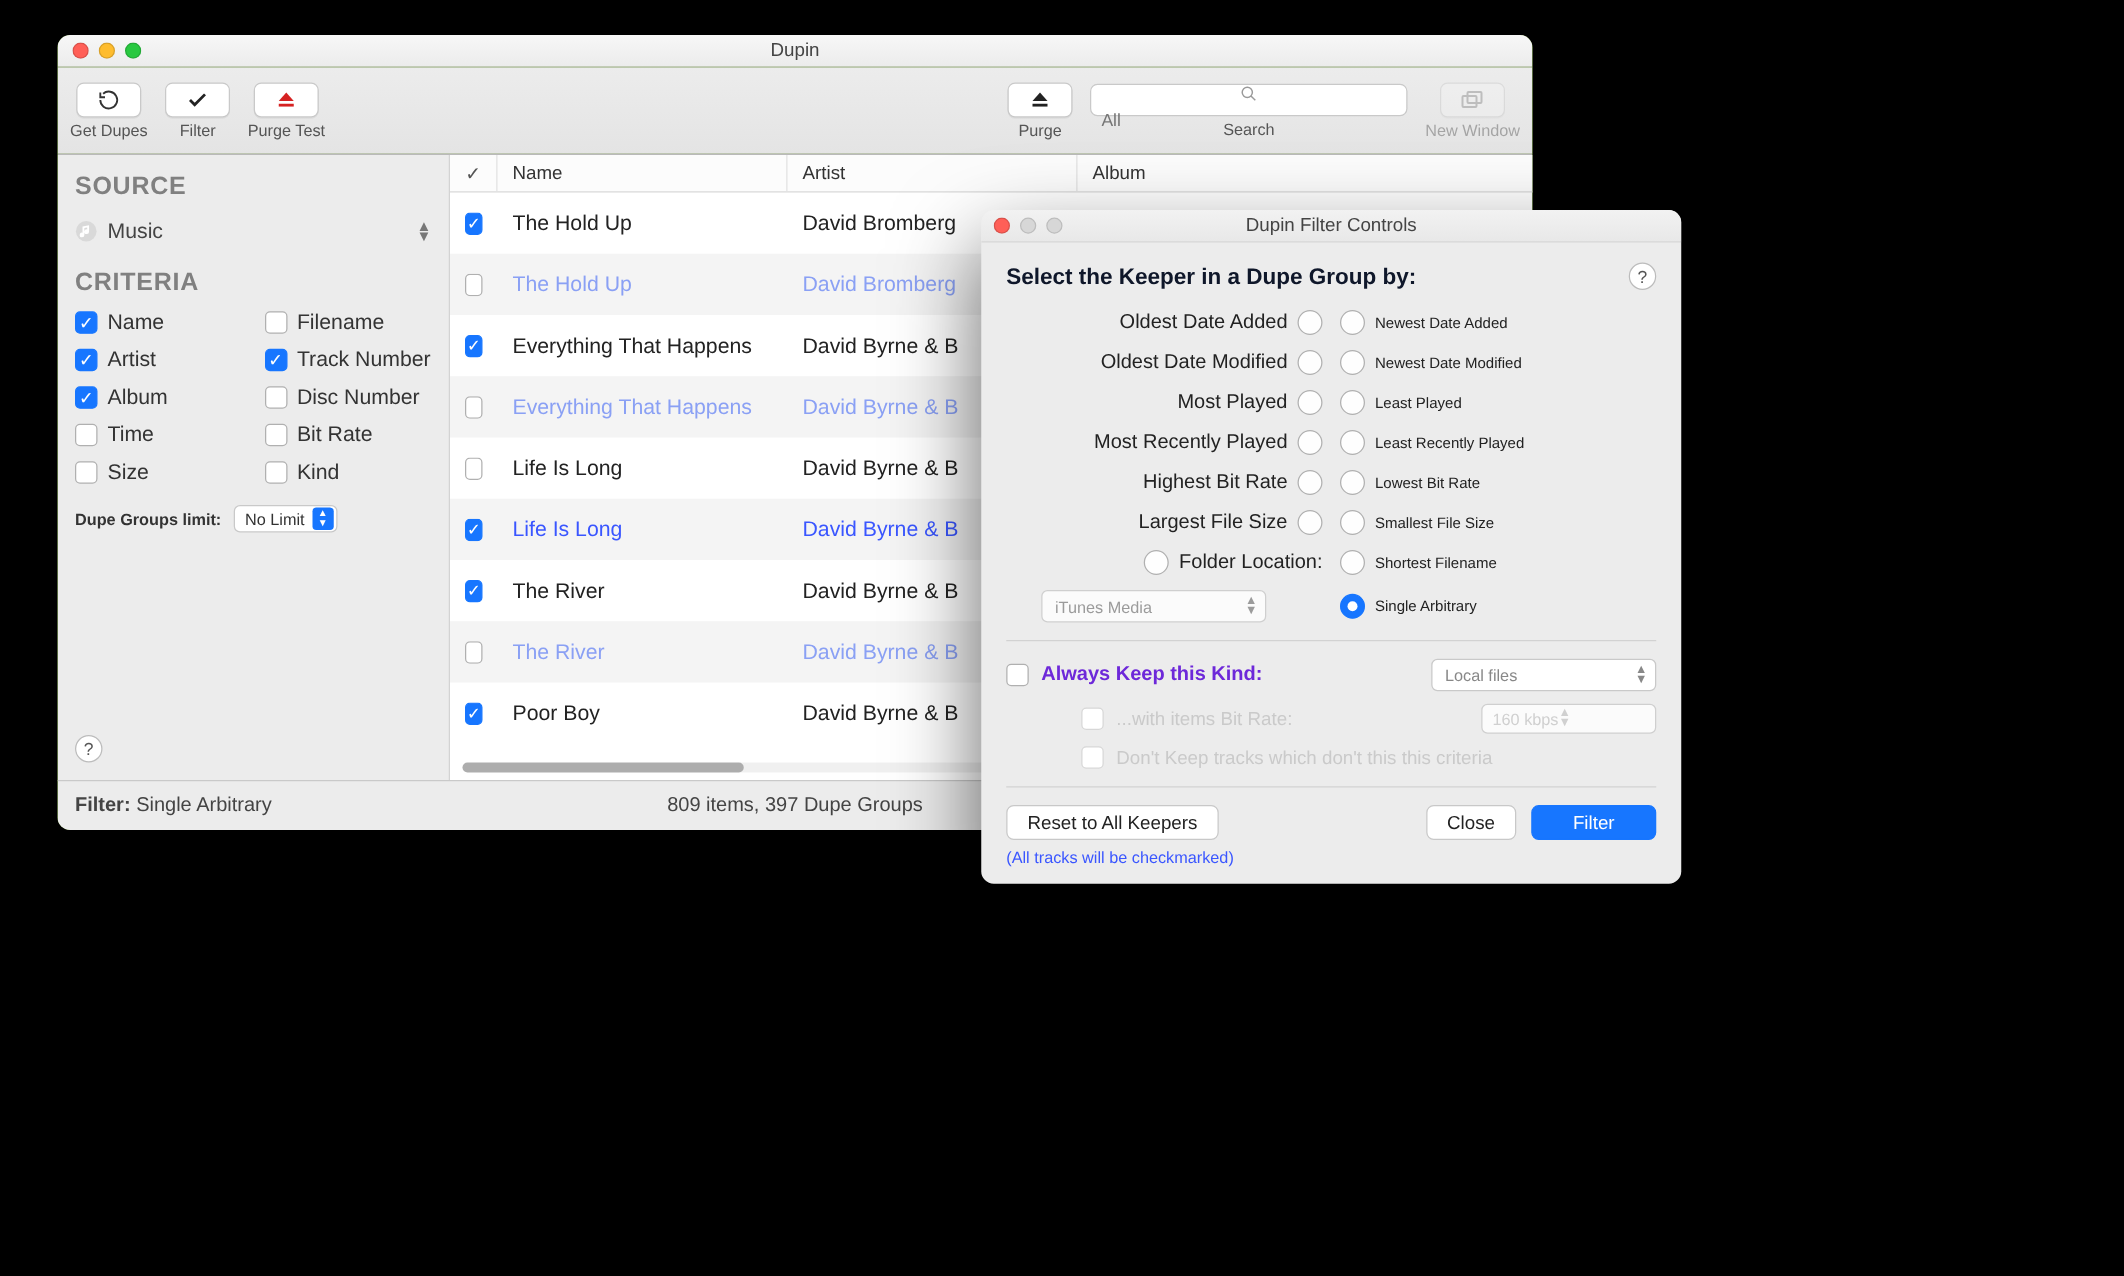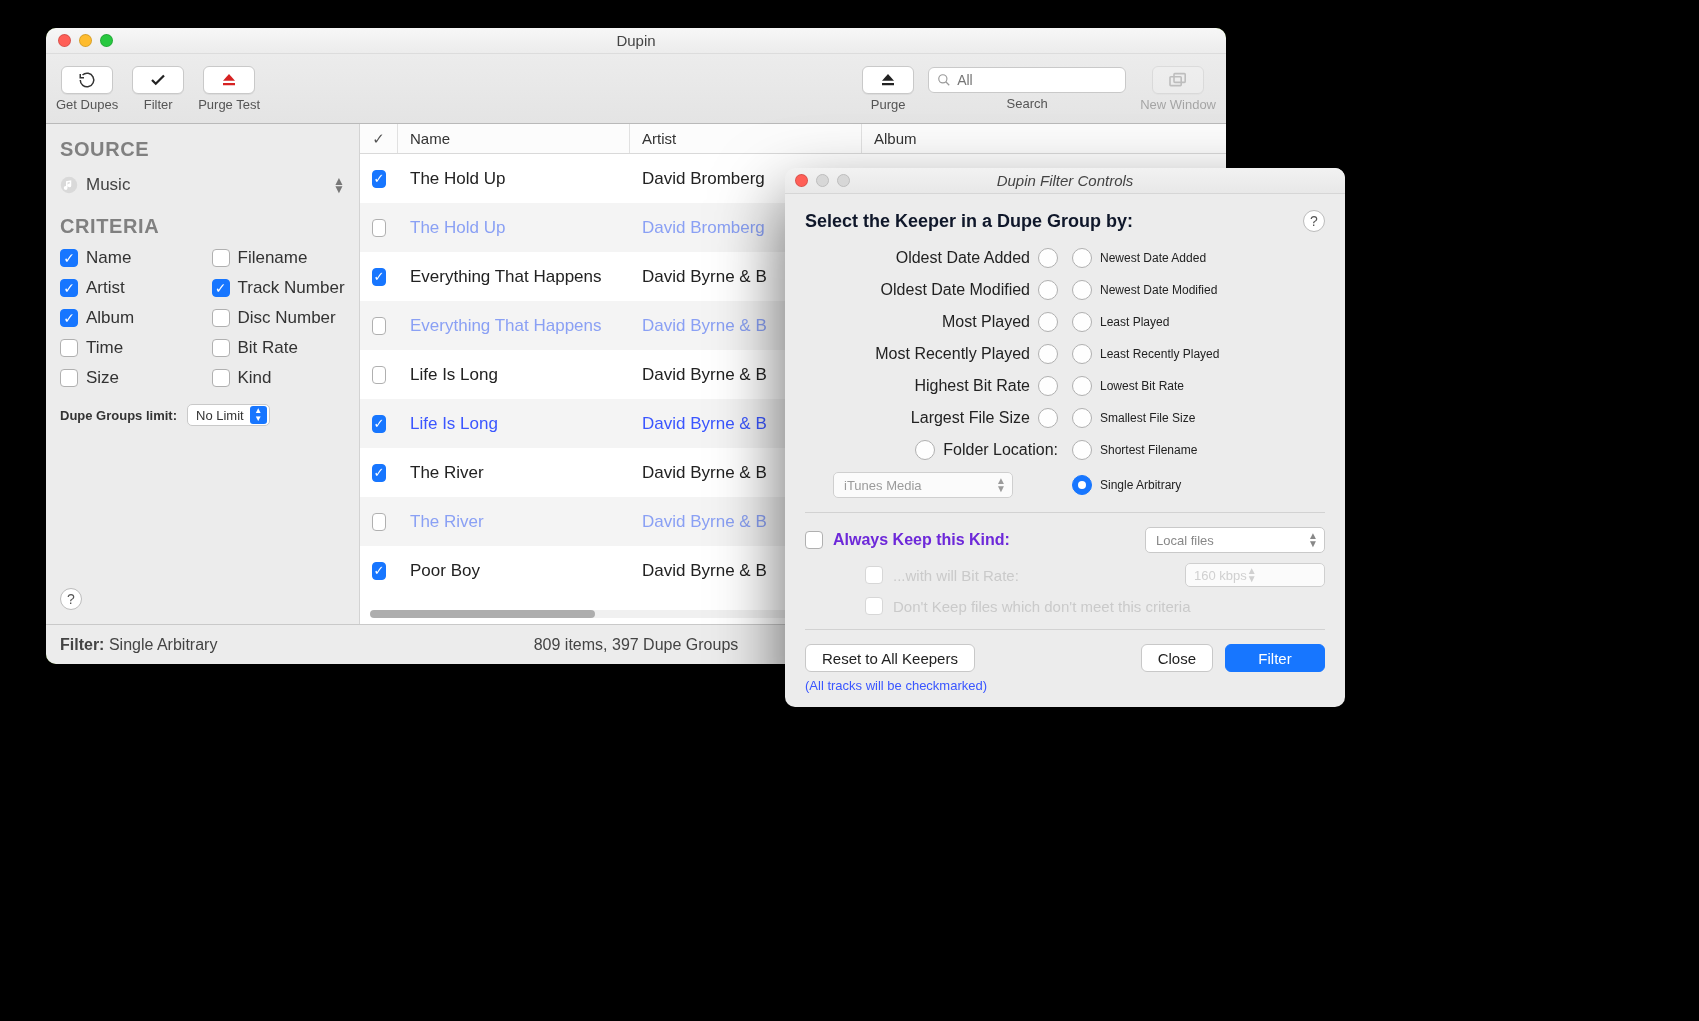--- a/index.html
+++ b/index.html
@@ -53,22 +53,22 @@
   .tb-group { display:flex; flex-direction:column; align-items:center; gap:3px;}
   .tb-btn {
     min-width: 52px; height: 28px; background:#fff; border:1px solid #c9c9c9; border-radius:6px;
     display:flex; align-items:center; justify-content:center; box-shadow:0 1px 0 rgba(0,0,0,.05);
   }
   .tb-label { font-size:13px; color:#555;}
   .tb-spacer { flex:1; }
   .tb-btn.wide { min-width:52px; }
   .search-wrap { display:flex; flex-direction:column; align-items:center; gap:3px;}
   .search-field {
-    width: 198px; height:26px; background:#fff; border:1px solid #c9c9c9; border-radius:6px;
-    display:flex; align-items:center; padding:0 8px; gap:6px; color:#9a9a9a;
+    width: 254px; height:26px; background:#fff; border:1px solid #c9c9c9; border-radius:6px;
+    display:flex; align-items:center; padding:0 8px; gap:6px; color:#9a9a9a;flex-direction:column;
   }
   .search-field input { border:none; outline:none; width:100%; font-size:14px; background:transparent; color:#333;}
   .disabled-group { opacity:.45; pointer-events:none; }
   .disabled-group .tb-btn { background:#f3f3f3;}
 
   .content { flex:1; display:flex; min-height:0; }
   .sidebar {
     width: 314px; background:#ececec; padding:14px 14px; border-right:1px solid #d3d3d3;
     display:flex; flex-direction:column; gap:10px;
   }
@@ -151,21 +151,20 @@
     background:#ececec;
     border-radius:10px;
     box-shadow: 0 30px 70px rgba(0,0,0,.6);
     overflow:hidden;
     padding-bottom: 14px;
   }
   .dialog .d-titlebar {
     height:26px; display:flex; align-items:center; justify-content:center; position:relative;
     background:linear-gradient(#f2f2f2,#e8e8e8);
     border-bottom:1px solid #d6d6d6;
-    font-style:italic;
   }
   .dialog .traffic-lights { left:10px; top:6px;}
   .dialog .tl.inactive { background:#d7d7d7; border-color:#bdbdbd;}
   .d-body { padding:16px 20px 0 20px; }
   .d-heading-row { display:flex; align-items:center; }
   .d-heading { font-size:18px; font-weight:700; color:#0f172a; }
   .d-heading-row .help-circle { margin-left:auto; margin-top:0;}
   .radio-grid { margin-top:16px; display:grid; grid-template-columns: 1fr 1fr; row-gap:12px; column-gap:14px;}
   .radio-left { display:flex; align-items:center; justify-content:flex-end; gap:8px; font-size:16px; color:#222;}
   .radio-right { display:flex; align-items:center; justify-content:flex-start; gap:8px; font-size:12px; color:#222;}
@@ -558,34 +557,34 @@
         <span class="caret" style="color:#888; font-size:10px; display:flex; flex-direction:column; line-height:8px;">
             <span>▲</span>
             <span>▼</span>
           </span>
       </span>
     </div>
     <div class="keep-sub" style="padding-left:60px;">
       <span class="chk">
           <span class="box"></span>
         </span>
-      <span>...with will Bit Rate:</span>
+      <span>...with items Bit Rate:</span>
       <span class="mac-select">
         <span>160 kbps</span>
         <span class="caret" style="color:#cacaca; font-size:10px; display:flex; flex-direction:column; line-height:8px;">
             <span>▲</span>
             <span>▼</span>
           </span>
       </span>
     </div>
     <div class="keep-sub" style="padding-left:60px;">
       <span class="chk">
           <span class="box"></span>
         </span>
-      <span>Don't Keep files which don't meet this criteria</span>
+      <span>Don't Keep tracks which don't this this criteria</span>
     </div>
 
     <div class="divider"></div>
   </div>
 
   <div class="d-footer">
     <button class="mac-btn">Reset to All Keepers</button>
     <span class="spacer"></span>
     <button class="mac-btn">Close</button>
     <button class="mac-btn primary">Filter</button>

